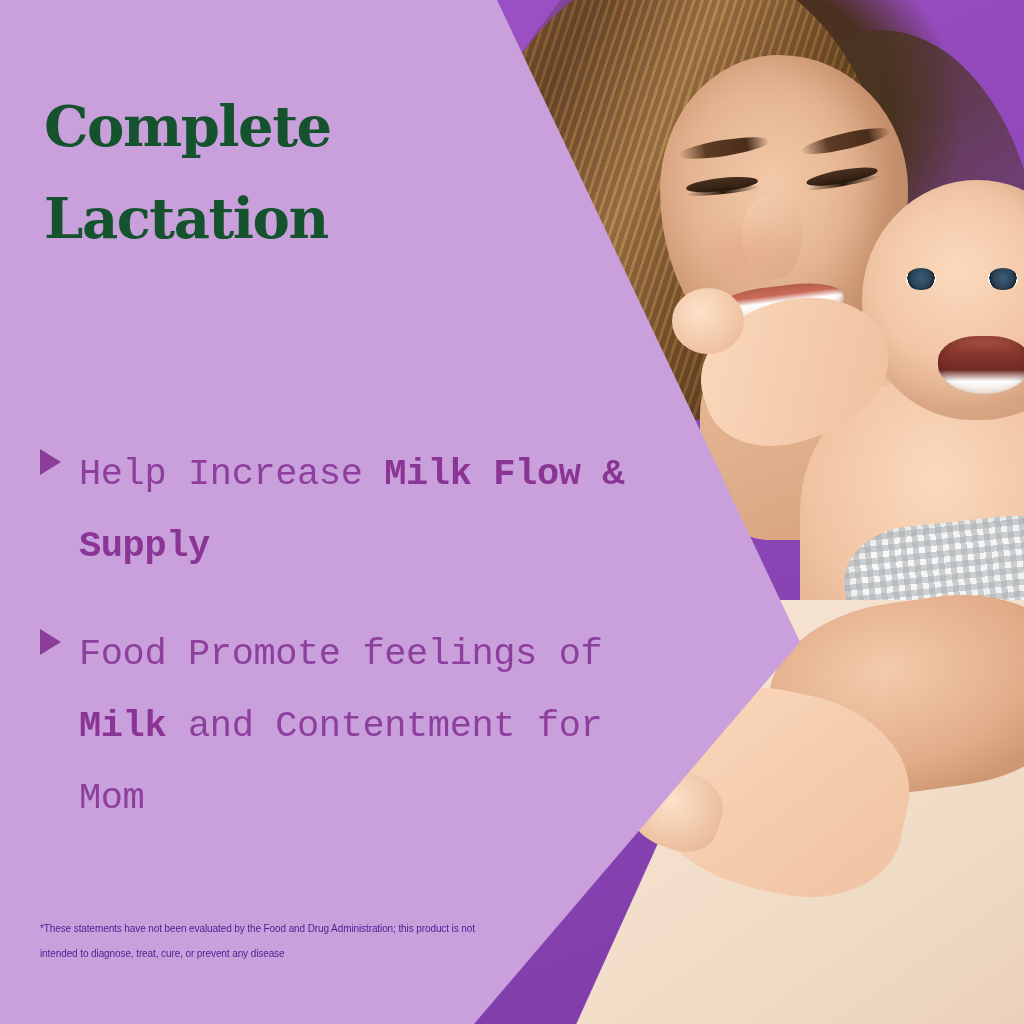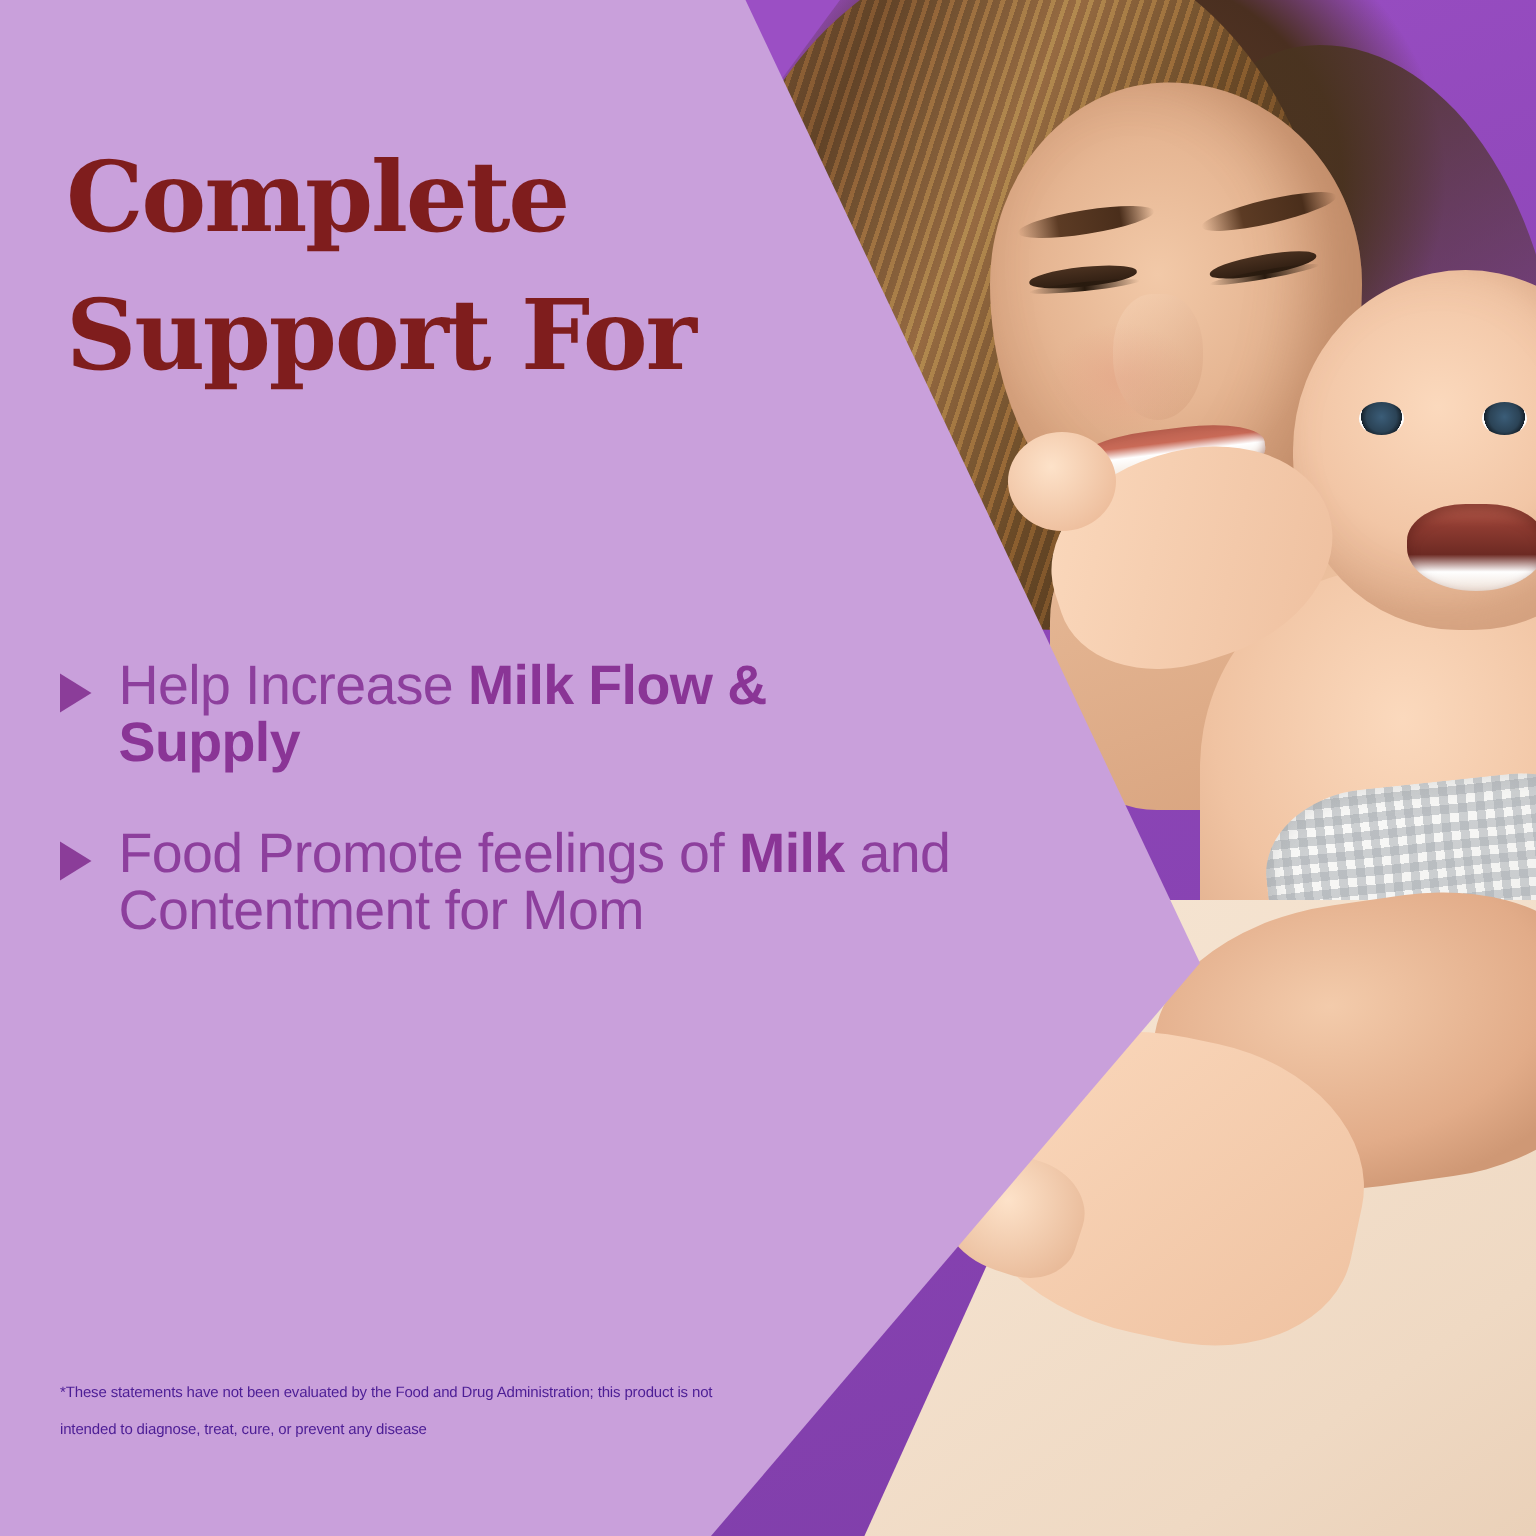--- a/index.html
+++ b/index.html
@@ -184,44 +184,44 @@
     background:#c9a0db;
     clip-path:polygon(0 0, 497px 0, 800px 642px, 474px 1024px, 0 1024px);
   }
 
   
   .content{position:absolute;left:0;top:0;width:640px;height:1024px;}
   .headline{
     position:absolute;left:44px;top:42px;width:580px;
     font-family:"DejaVu Serif",serif;
     font-weight:700;
-    font-size:65px;
+    font-size:56px;
     line-height:92px;
     letter-spacing:-1.5px;
-    color:#7f1d1d;
+    color:#14532d;
   }
   .headline .hl-line{display:block;white-space:nowrap;}
 
   .bullets{position:absolute;left:40px;top:438px;width:600px;}
   .bullet{
     display:flex;align-items:flex-start;
     margin-bottom:36px;
   }
   .tri{
     flex:0 0 auto;
     width:0;height:0;
     border-top:13px solid transparent;
     border-bottom:13px solid transparent;
     border-left:21px solid #8b3d99;
     margin-top:11px;margin-right:18px;
   }
   .btext{
-    font-family:Liberation Sans, sans-serif;
+    font-family:Liberation Mono, monospace;
     font-size:37px;
-    line-height:38px;
+    line-height:72px;
     color:#8d3f9d;
     font-weight:400;
     letter-spacing:-0.4px;
   }
   .btext b{font-weight:700;color:#8a3596;}
 
   .disclaimer{
     position:absolute;left:40px;top:906px;width:470px;
     font-family:"Liberation Sans",sans-serif;
     font-size:10px;
@@ -269,21 +269,21 @@
   </div>
 
   <div class="purple-band"></div>
 
   <div class="lav-panel"></div>
 
   <div class="content">
 
     <h1 class="headline">
       <span class="hl-line">Complete</span>
-      <span class="hl-line">Support For</span>
+      <span class="hl-line">Lactation</span>
     </h1>
 
     <ul class="bullets" style="list-style:none;margin:0;padding:0;">
       <li class="bullet">
         <span class="tri"></span>
         <span class="btext"><span>Help Increase </span><b>Milk Flow</b><span> </span><b>&amp; Supply</b></span>
       </li>
       <li class="bullet">
         <span class="tri"></span>
         <span class="btext"><span>Food Promote feelings of </span><b>Milk</b><span> and Contentment for Mom</span></span>

